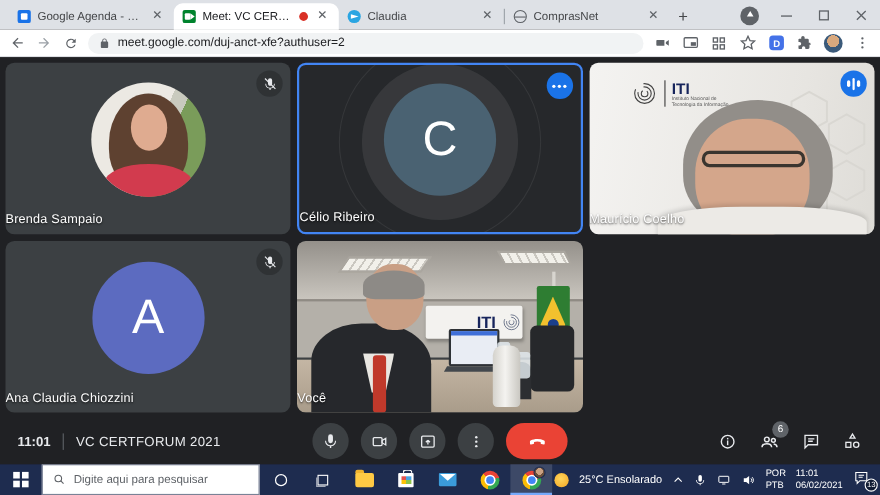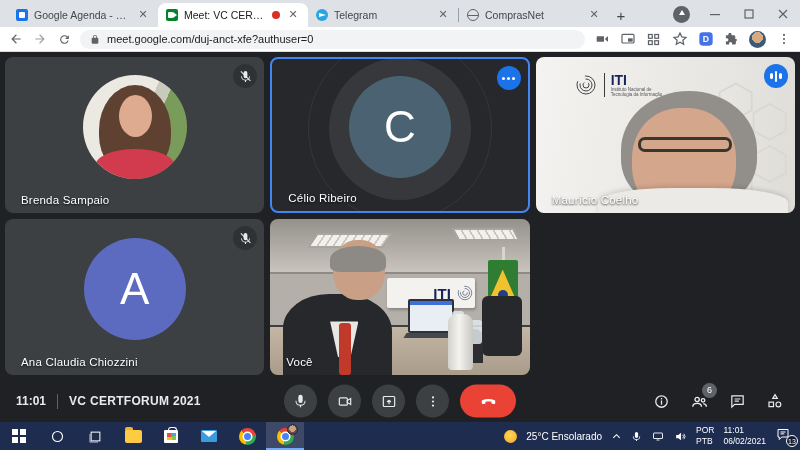--- a/index.html
+++ b/index.html
@@ -39,21 +39,21 @@
   .omnibox { flex:1; height:19px; background:#f1f3f4; border-radius:10px; display:flex; align-items:center;
              gap:7px; padding:0 10px; font-size:11px; color:#202124; }
   .tbicons { display:flex; align-items:center; gap:9px; }
   .tbicons .navic { width:17px; }
   .avatar-mini { width:17px; height:17px; border-radius:50%; background:radial-gradient(circle at 50% 38%, #d9a97e 0 40%, #3b5a7a 41%); }
 
   
   .meet-grid { height:328px; background:#202124; padding:5px; display:grid;
                grid-template-columns:repeat(3,1fr); grid-template-rows:repeat(2,1fr); gap:6px; }
   .tile { position:relative; border-radius:8px; overflow:hidden; background:#3c4043; }
-  .pname { position:absolute; left:16px; bottom:7px; color:#fff; font-size:11.5px;
+  .pname { position:absolute; left:0; bottom:7px; color:#fff; font-size:11.5px;
            text-shadow:0 1px 2px rgba(0,0,0,.8); letter-spacing:.2px; z-index:6; }
   .corner-badge { position:absolute; top:7px; right:7px; width:24px; height:24px; border-radius:50%;
                   display:flex; align-items:center; justify-content:center; z-index:6; }
   .muted-bg { background:rgba(32,33,36,.45); }
 
   
   .photo-av { position:absolute; left:50%; top:45%; transform:translate(-50%,-50%); width:104px; height:104px;
               border-radius:50%; overflow:hidden;
               background:linear-gradient(115deg,#ece9e3 0 52%,#c9cabe 52% 62%,#7a9c5a 62% 100%); }
   .b-hair { position:absolute; left:16px; top:10px; width:72px; height:90px; background:#5e4130; border-radius:50% 50% 44% 44%; }
@@ -132,21 +132,21 @@
   .y-man-shirt { position:absolute; left:43%; top:34%; width:26%; height:44%; background:#e9e7e2;
                  clip-path:polygon(0 0,100% 0,72% 100%,28% 100%); z-index:6; }
   .y-man-tie { position:absolute; left:51%; top:36%; width:11%; height:64%; background:#c0392b; border-radius:3px; z-index:7; }
   .y-man-head { position:absolute; left:24%; bottom:48%; width:52px; height:60px; background:#c99f85; border-radius:46%; z-index:6; }
   .y-man-hair { position:absolute; left:23%; bottom:66%; width:56px; height:26px; background:#8d8a86; border-radius:50% 50% 20% 20%; z-index:7; }
 
   
   .meetbar { height:42px; background:#202124; display:flex; align-items:center; padding:0 16px; position:relative; color:#e8eaed; }
   .mb-time { font-size:12px; font-weight:bold; }
   .mb-sep { width:1px; height:15px; background:#5f6368; margin:0 11px; }
-  .mb-title { font-size:12px; font-weight:bold; letter-spacing:.3px;text-align:right; }
+  .mb-title { font-size:12px; font-weight:normal; letter-spacing:.3px;text-align:right; }
   .mb-center { position:absolute; left:50%; top:50%; transform:translate(-50%,-50%); display:flex; align-items:center; gap:11px; }
   .rbtn { width:33px; height:33px; border-radius:50%; background:#3c4043; display:flex; align-items:center; justify-content:center; }
   .hangup { width:56px; height:33px; border-radius:17px; background:#ea4335; display:flex; align-items:center; justify-content:center; }
   .mb-right { margin-left:auto; display:flex; align-items:center; gap:20px; }
   .mb-ric { position:relative; display:flex; align-items:center; justify-content:center; }
   .count-badge { position:absolute; top:-9px; right:-8px; width:15px; height:15px; border-radius:50%;
                  background:#5f6368; color:#fff; font-size:9px; display:flex; align-items:center; justify-content:center; }
 
   
   .taskbar { height:28px; background:#1e2c4f; display:flex; align-items:stretch; color:#fff; }
@@ -189,21 +189,21 @@
     <span class="tab-close">✕</span>
   </div>
   <div class="tab active">
     <span class="favicon fav-meet"></span>
     <span class="title">Meet: VC CERTFORUM 2021</span>
     <span class="rec-dot"></span>
     <span class="tab-close">✕</span>
   </div>
   <div class="tab">
     <span class="favicon fav-telegram"></span>
-    <span class="title">Telegram</span>
+    <span class="title">Claudia</span>
     <span class="tab-close">✕</span>
   </div>
   <div class="tab-sep"></div>
   <div class="tab">
     <span class="favicon fav-globe"></span>
     <span class="title">ComprasNet</span>
     <span class="tab-close">✕</span>
   </div>
   <div class="newtab">+</div>
   <div class="tabstrip-spacer"></div>
@@ -238,21 +238,21 @@
   </span>
   <span class="navic">
     <svg width="13" height="13" viewBox="0 0 24 24" fill="#5f6368">
         <path d="M17.65 6.35A8 8 0 1 0 19.73 14h-2.08a6 6 0 1 1-1.41-6.24L13 11h7V4z"></path>
       </svg>
   </span>
   <div class="omnibox">
     <svg width="10" height="11" viewBox="0 0 24 24" fill="#5f6368">
         <path d="M18 8h-1V6a5 5 0 0 0-10 0v2H6a2 2 0 0 0-2 2v10a2 2 0 0 0 2 2h12a2 2 0 0 0 2-2V10a2 2 0 0 0-2-2zM9 6a3 3 0 0 1 6 0v2H9z"></path>
       </svg>
-    <span>meet.google.com/duj-anct-xfe?authuser=0</span>
+    <span>meet.google.com/duj-anct-xfe?authuser=2</span>
   </div>
   <div class="tbicons">
     <span class="navic">
       <svg width="16" height="16" viewBox="0 0 24 24" fill="#5f6368">
           <path d="M15 8v8H5a1 1 0 0 1-1-1V9a1 1 0 0 1 1-1h10zm2 2.7 4-2.7v8l-4-2.7z"></path>
         </svg>
     </span>
     <span class="navic">
       <svg width="16" height="16" viewBox="0 0 24 24" fill="none" stroke="#5f6368" stroke-width="1.8">
           <rect x="3" y="5" width="18" height="13" rx="1.5"></rect>
@@ -483,20 +483,27 @@
 
 <div class="taskbar">
   <div class="tb-btn">
     <span class="win-logo">
         <i></i>
         <i></i>
         <i></i>
         <i></i>
       </span>
   </div>
+  <div class="tb-search">
+    <svg width="12" height="12" viewBox="0 0 24 24" fill="none" stroke="#5f6368" stroke-width="2">
+        <circle cx="10" cy="10" r="6"></circle>
+        <path d="m14.5 14.5 5 5"></path>
+      </svg>
+    <span>Digite aqui para pesquisar</span>
+  </div>
   <div class="tb-app">
     <svg width="15" height="15" viewBox="0 0 24 24" fill="none" stroke="#fff" stroke-width="1.8">
         <circle cx="12" cy="12" r="8"></circle>
       </svg>
   </div>
   <div class="tb-app">
     <svg width="15" height="15" viewBox="0 0 24 24" fill="none" stroke="#fff" stroke-width="1.6">
         <rect x="5" y="5" width="14" height="14"></rect>
         <path d="M3 8v13h13" opacity=".6"></path>
       </svg>

